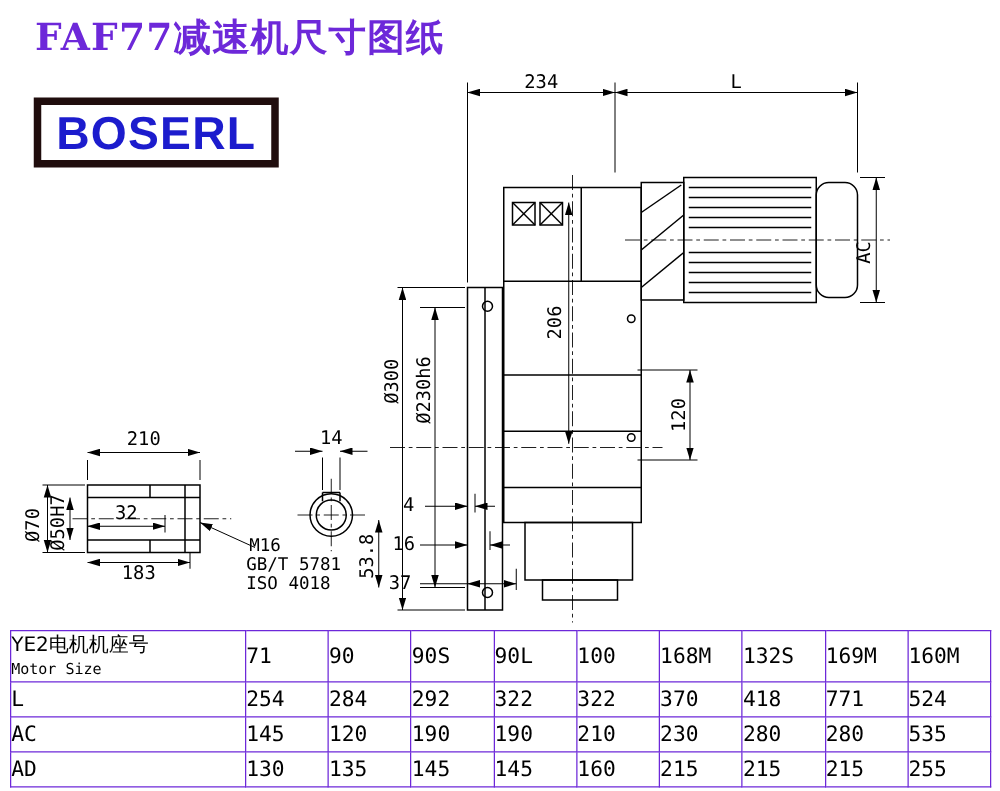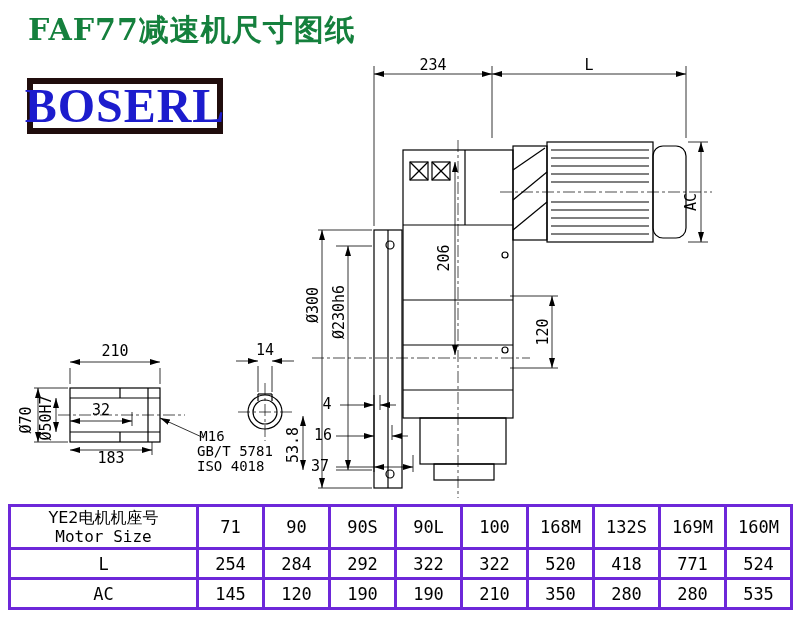--- a/index.html
+++ b/index.html
@@ -1,30 +1,30 @@
 <!DOCTYPE html>
 <html><head>
 <meta charset="utf-8">
 <style>
   html,body{margin:0;padding:0}
   body{width:800px;height:633px;background:#fff;position:relative;overflow:hidden;
        font-family:"DejaVu Sans",sans-serif;color:#000}
   .title{position:absolute;left:28px;top:10px;font-family:"DejaVu Serif",serif;
-         font-weight:bold;font-size:30px;color:#15803d;letter-spacing:1px;white-space:nowrap}
+         font-weight:bold;font-size:30px;color:#6d28d9;letter-spacing:1px;white-space:nowrap}
   .logo{position:absolute;left:27px;top:78px;width:184px;height:44px;border:6px solid #200d0d;
         display:flex;align-items:center;justify-content:center;background:#fff}
-  .logo span{font-family:Liberation Serif, serif;font-size:48px;font-weight:bold;
+  .logo span{font-family:Liberation Sans, sans-serif;font-size:37px;font-weight:bold;
              color:#1c1ccd;letter-spacing:1px;line-height:1}
   svg.drawing{position:absolute;left:0;top:50px}
   table.size-table{position:absolute;left:8px;top:504px;width:785px;border-collapse:collapse;
         table-layout:fixed;font-family:"DejaVu Sans Mono",monospace;font-size:17px}
-  table.size-table td{border:3px solid #6d28d9;text-align:center;padding:1px 0;height:25px;overflow:hidden}
+  table.size-table td{border:1px solid #6d28d9;text-align:left;padding:1px 0;height:25px;overflow:hidden}
   table.size-table tr.hdr td{height:auto;padding:1px 0}
   .hline1{font-size:16px;font-family:"DejaVu Sans",sans-serif;line-height:20px}
-  .hline2{font-size:16px;font-family:"DejaVu Sans Mono",monospace;line-height:18px}
+  .hline2{font-size:12px;font-family:"DejaVu Sans Mono",monospace;line-height:18px}
 </style>
 </head>
 <body>
 
 <div class="title">FAF77减速机尺寸图纸</div>
 
 <div class="logo">
   <span>BOSERL</span>
 </div>
 
@@ -200,31 +200,43 @@
     <td>169M</td>
     <td>160M</td>
   </tr>
   <tr>
     <td>L</td>
     <td>254</td>
     <td>284</td>
     <td>292</td>
     <td>322</td>
     <td>322</td>
-    <td>520</td>
+    <td>370</td>
     <td>418</td>
     <td>771</td>
     <td>524</td>
   </tr>
   <tr>
     <td>AC</td>
     <td>145</td>
     <td>120</td>
     <td>190</td>
     <td>190</td>
     <td>210</td>
-    <td>350</td>
+    <td>230</td>
     <td>280</td>
     <td>280</td>
     <td>535</td>
   </tr>
+  <tr>
+    <td>AD</td>
+    <td>130</td>
+    <td>135</td>
+    <td>145</td>
+    <td>145</td>
+    <td>160</td>
+    <td>215</td>
+    <td>215</td>
+    <td>215</td>
+    <td>255</td>
+  </tr>
 </tbody>
   </table>
 
 </body></html>

